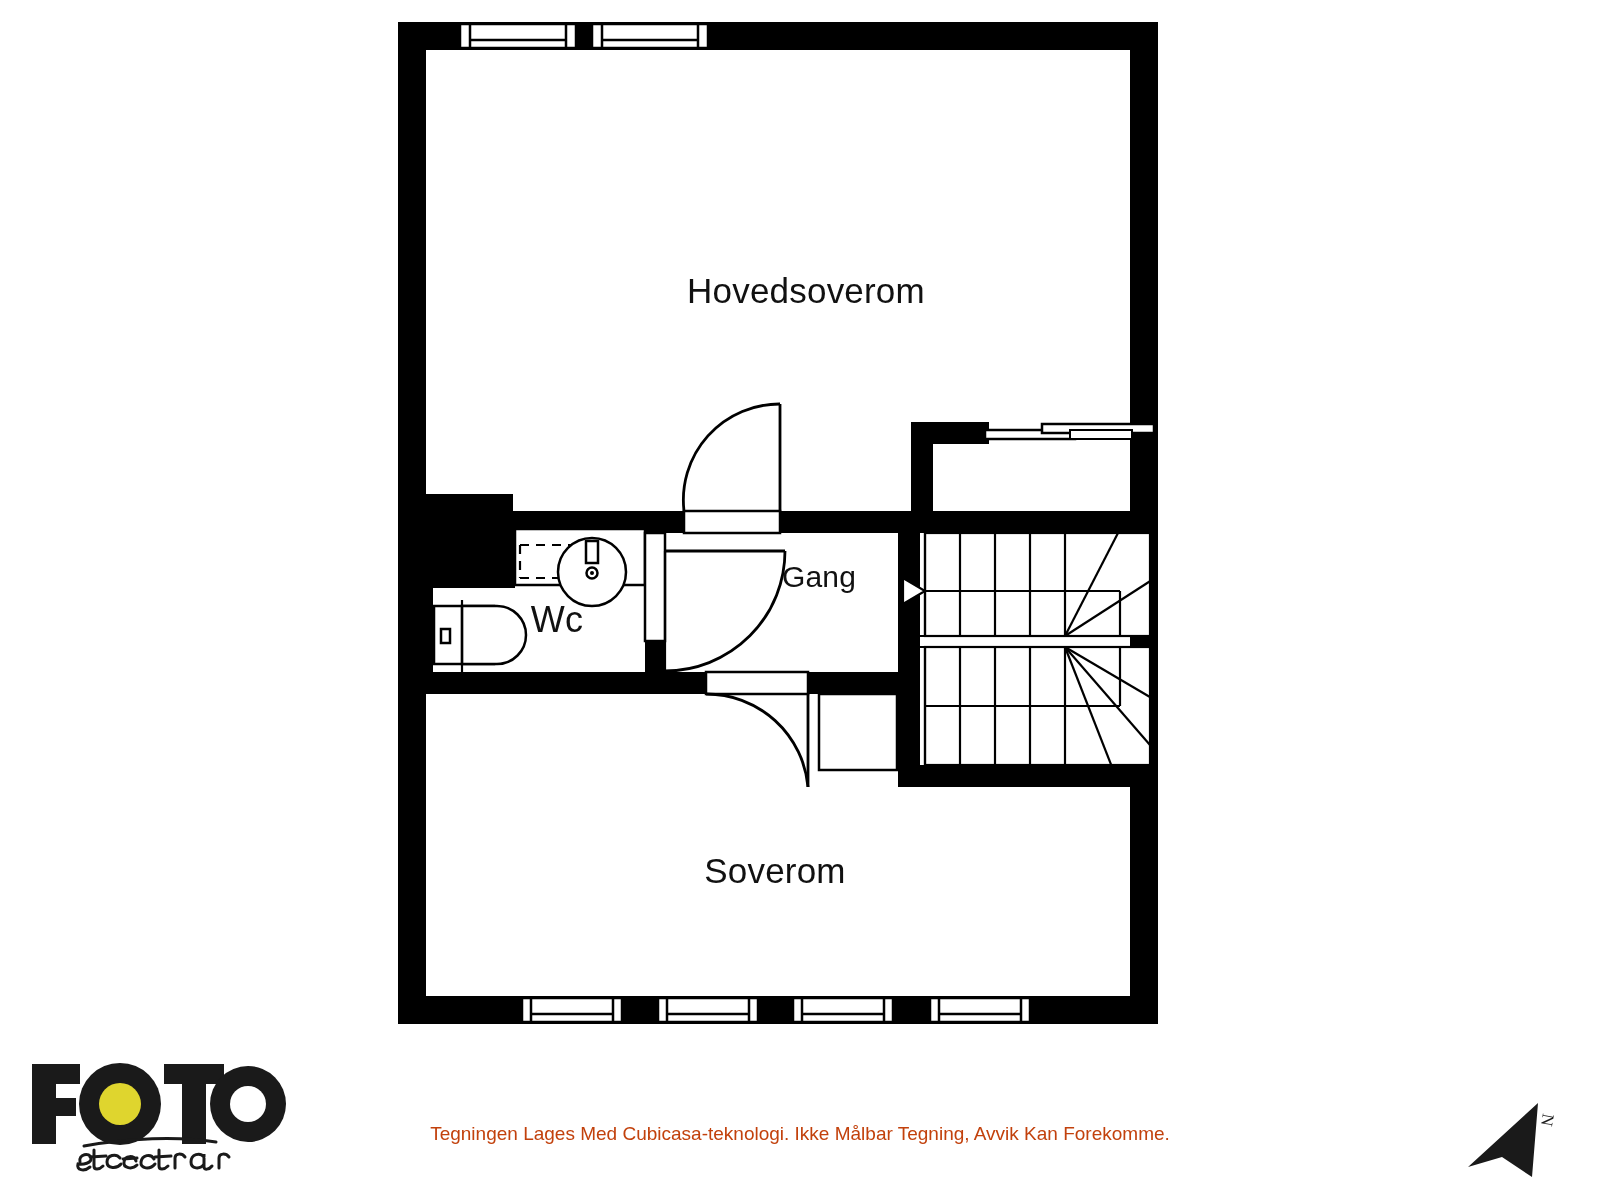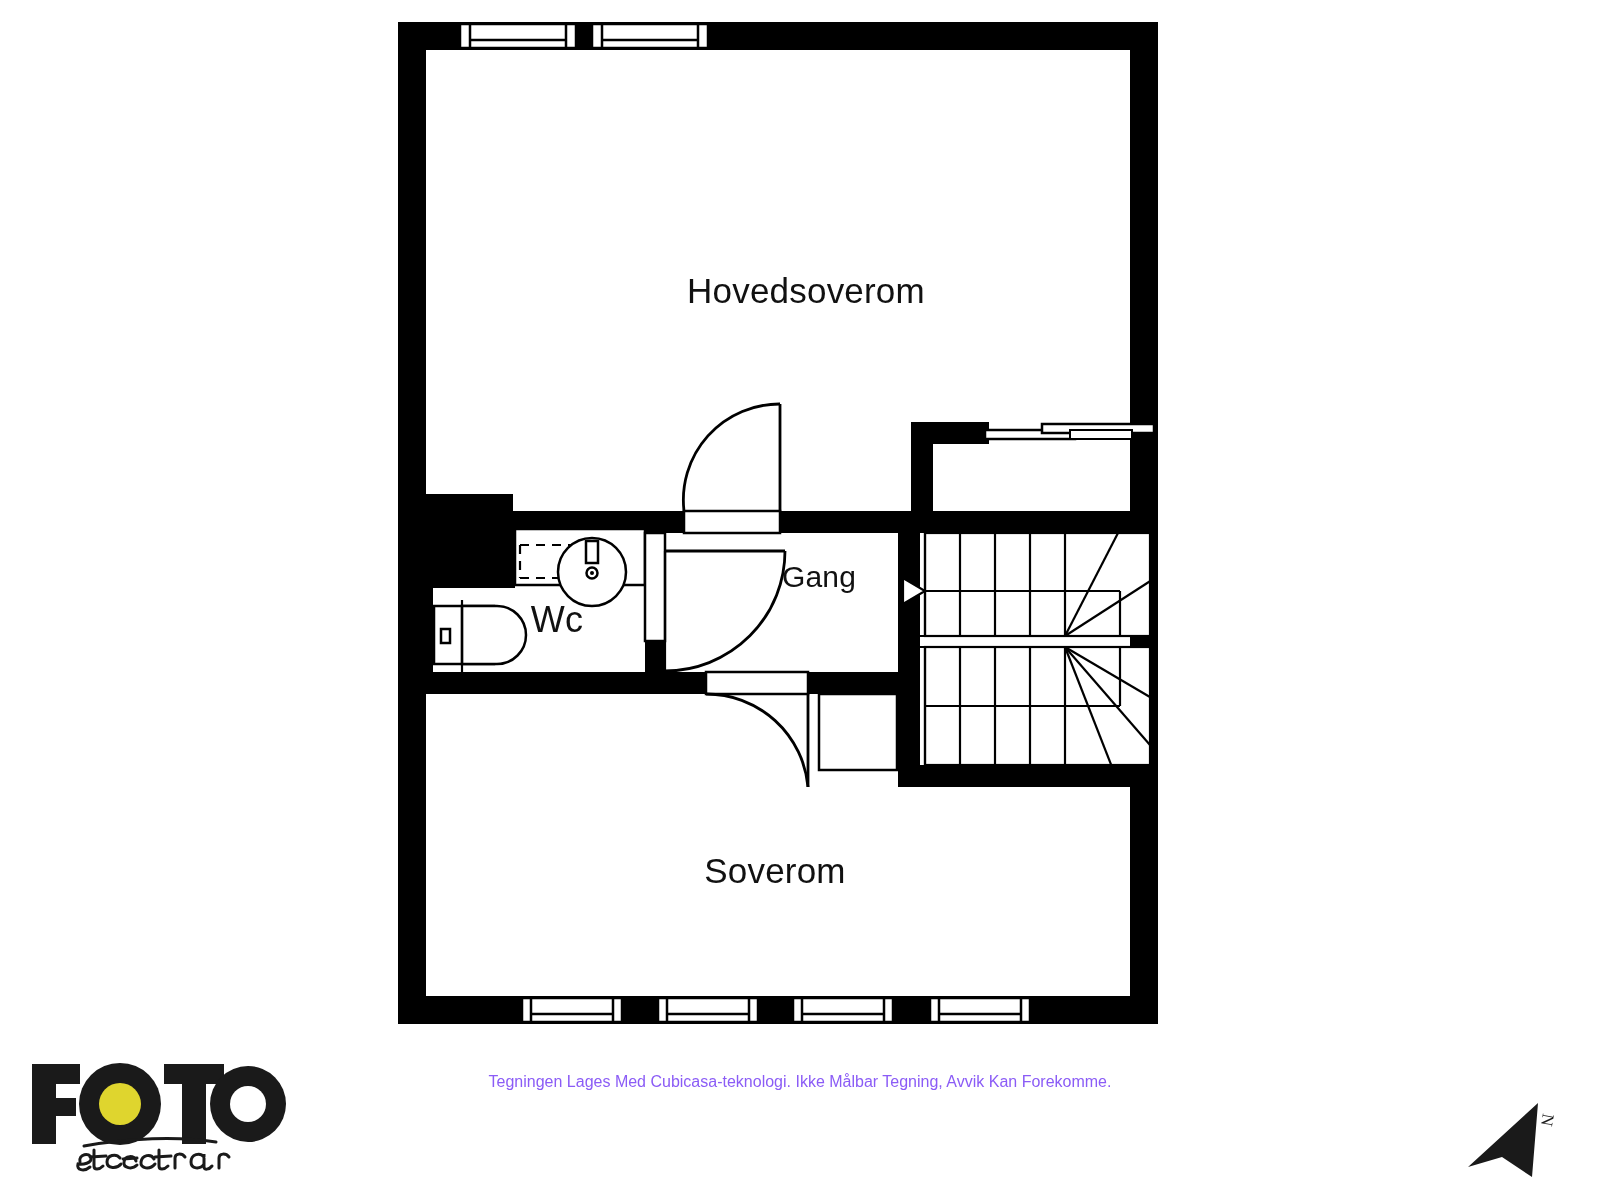--- a/index.html
+++ b/index.html
@@ -40,24 +40,24 @@
     letter-spacing: 0.2px;
   }
   #label-hovedsoverom { font-size: 35px; left: 806px; top: 291px; }
   #label-gang        { font-size: 30px; left: 819px; top: 577px; }
   #label-wc          { font-size: 36px; left: 557px; top: 620px; }
   #label-soverom     { font-size: 35px; left: 775px; top: 829px; margin-top: 42px; }
 
   #footer-note {
     position: absolute;
     left: 800px;
-    top: 1082px;
+    top: 1134px;
     transform: translate(-50%, -50%);
-    font-size: 16px;
-    color: #8b5cf6;
+    font-size: 19px;
+    color: #c2410c;
     font-family: "Liberation Sans", sans-serif;
     white-space: nowrap;
   }
 
   #logo {
     position: absolute;
     left: 28px;
     top: 1046px;
     width: 260px;
     height: 130px;

